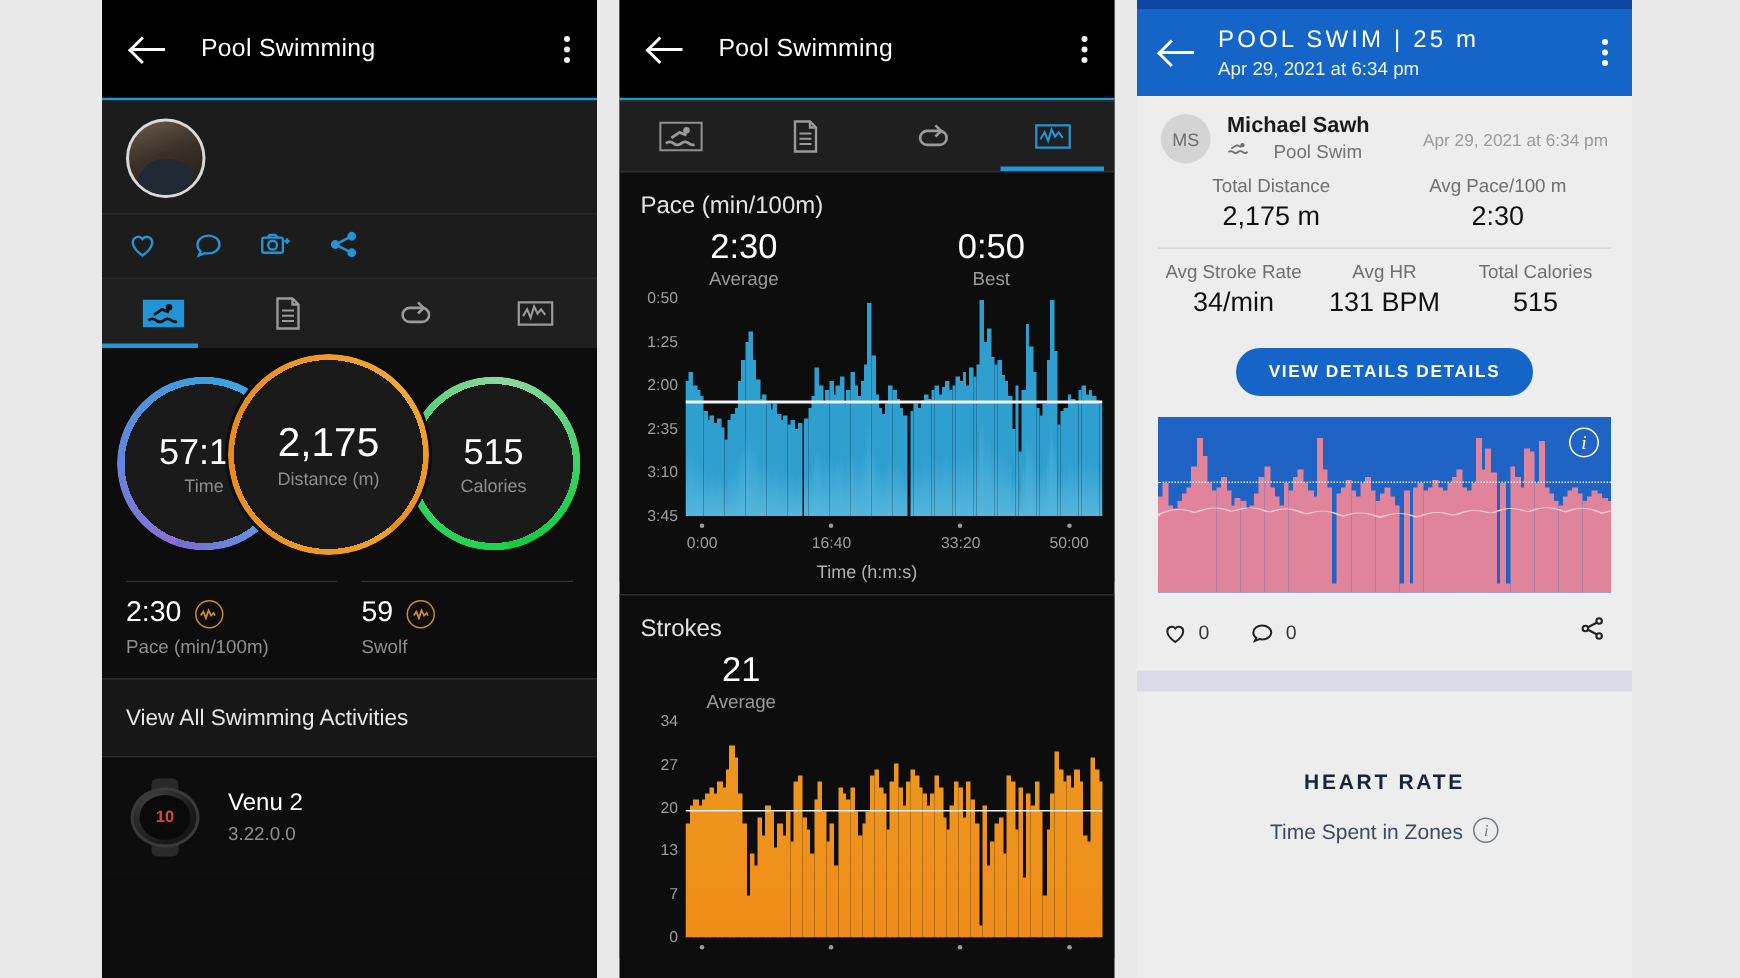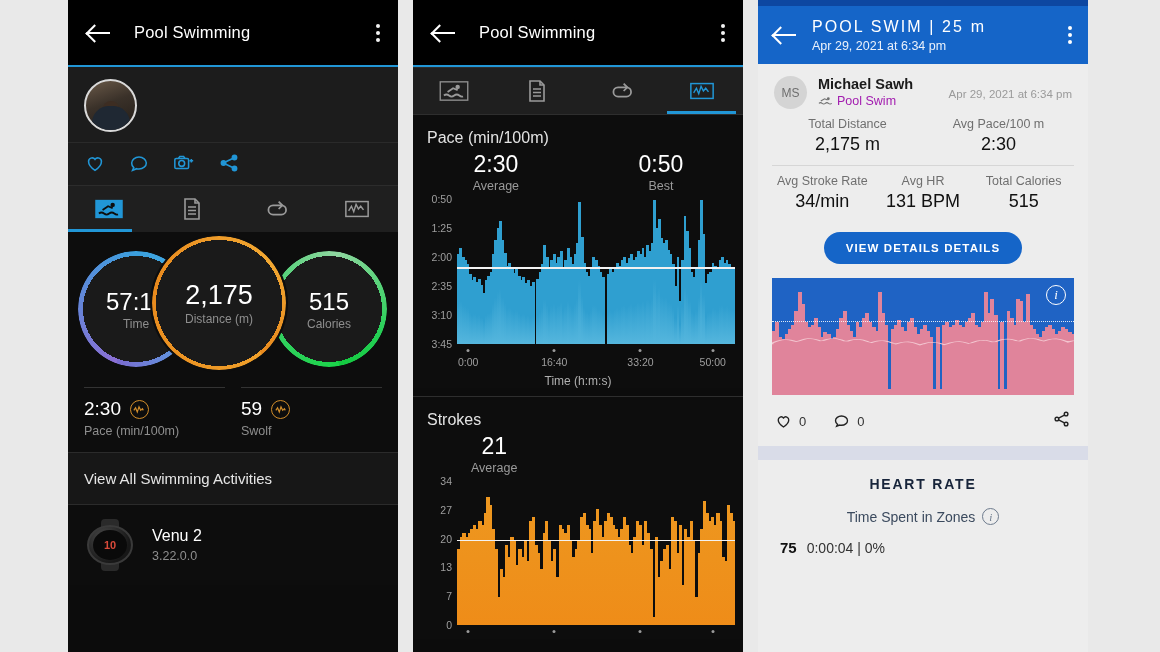--- a/index.html
+++ b/index.html
@@ -147,21 +147,21 @@
   .s-kebab { position: absolute; right: 16px; top: 50%; transform: translateY(-50%); cursor: pointer; }
   .s-kebab i { display:block; width:4px; height:4px; border-radius:50%; background:#fff; margin:3px 0; }
   .s-topstrip { height: 6px; background: #0d47a1; }
 
   .s-body { background: #ededed; }
   .s-user { display: flex; align-items: flex-start; padding: 12px 16px 0; }
   .s-avatar { width: 33px; height: 33px; border-radius: 50%; background: #d4d4d4; color: #6d6d6d;
               font-size: 12px; display:flex; align-items:center; justify-content:center; flex:0 0 33px; }
   .s-uinfo { margin-left: 11px; flex: 1; }
   .s-uname { color: #1a1a1a; font-size: 14.5px; font-weight: bold; }
-  .s-utype { color: #a21caf; font-size: 12.5px; margin-top: 2px; display: flex; align-items: center; gap: 4px; }
+  .s-utype { color: #737373; font-size: 12.5px; margin-top: 2px; display: flex; align-items: flex-start; gap: 16px; }
   .s-udate { color: #9a9a9a; font-size: 11.5px; padding-top: 12px; }
   .s-actname { color: #1a1a1a; font-size: 16px; padding: 7px 16px 12px; }
 
   .s-stats { padding: 0 14px; }
   .s-row { display: flex; padding: 8px 0 10px; }
   .s-row + .s-row { border-top: 1px solid #d6d6d6; }
   .s-cell { flex: 1; text-align: center; }
   .s-cell-lbl { color: #6f6f6f; font-size: 12.5px; }
   .s-cell-val { color: #111; font-size: 18px; margin-top: 3px; }
   .s-cta { text-align: center; padding: 10px 0 14px; }
@@ -175,21 +175,21 @@
             justify-content:center; font-family: "Liberation Serif", serif; font-style: italic; cursor: pointer; }
   .hr-dot-line { position: absolute; left:0; right:0; height:0;
                  border-top: 1px dotted rgba(255,255,255,.85); }
 
   .s-socialrow { display: flex; align-items: center; padding: 13px 16px; background: #ededed;
                  border-top: 1px solid #ededed; }
   .s-sc { display: flex; align-items: center; gap: 6px; margin-right: 26px; color: #333; font-size: 13px; cursor: pointer; }
   .s-share { margin-left: auto; cursor: pointer; }
   .s-divider { height: 14px; background: #d9dce8; }
 
-  .s-hrsec { padding: 16px 0 0; text-align: center; }
+  .s-hrsec { padding: 16px 0 0; text-align: center; margin-top: 36px; }
   .s-hrtitle { color: #17243a; font-size: 14px; font-weight: bold; letter-spacing: 1.8px; }
   .s-zonetitle { color: #3b4a5e; font-size: 14px; margin-top: 16px; display:flex; align-items:center;
                  justify-content:center; gap: 7px; }
   .s-info2 { width: 17px; height: 17px; border-radius: 50%; border: 1.4px solid #6d7b8d; color: #6d7b8d;
              font-size: 11px; display:flex; align-items:center; justify-content:center;
              font-family:"Liberation Serif",serif; font-style:italic; }
   .s-zonerow { display: flex; align-items: baseline; gap: 10px; padding: 14px 0 0 22px; }
   .s-zonenum { color: #111; font-size: 15px; font-weight: bold; }
   .s-zoneval { color: #333; font-size: 14px; }
 </style>
@@ -852,20 +852,16 @@
       </div>
 
       <div class="s-divider"></div>
 
       <div class="s-hrsec">
         <div class="s-hrtitle">HEART RATE</div>
         <div class="s-zonetitle">
           <span>Time Spent in Zones</span>
           <span class="s-info2">i</span>
         </div>
-        <div class="s-zonerow">
-          <span class="s-zonenum">75</span>
-          <span class="s-zoneval">0:00:04 | 0%</span>
-        </div>
       </div>
     </div>
   </div>
 </div>
 
 </body></html>

